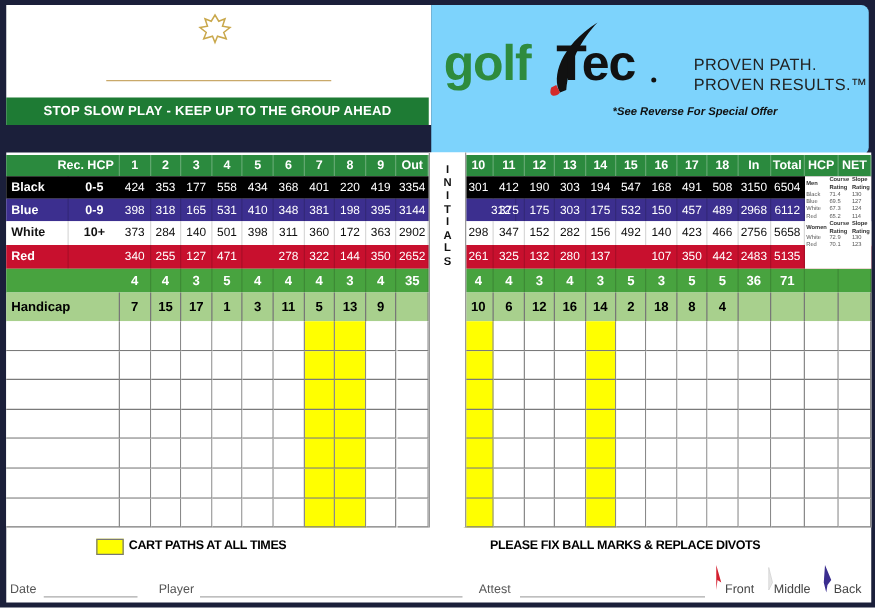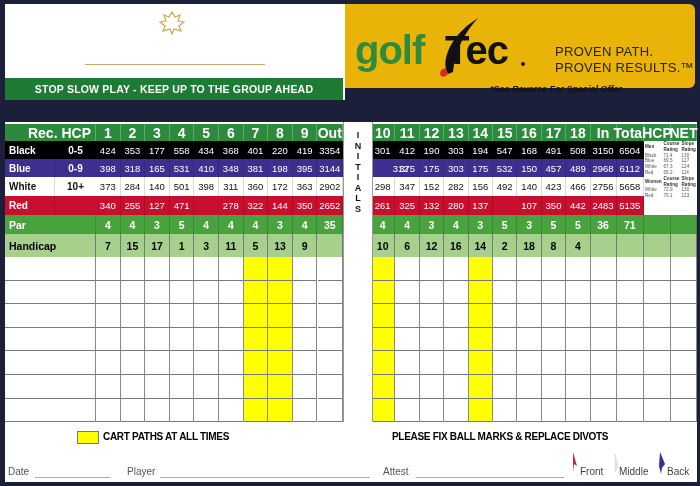--- a/index.html
+++ b/index.html
@@ -5,34 +5,34 @@
   html, body { margin:0; padding:0; }
   body { width:700px; height:486px; background:#1b1f3a; position:relative; overflow:hidden; font-family:"Liberation Sans", sans-serif; }
   .abs { position:absolute; }
   
   #nl-panel { left:5px; top:4px; width:340px; height:96px; background:#fff; }
   #nl-leaf { left:150px; top:6px; width:34px; height:26px; }
   #nl-title { left:0; width:340px; top:30px; text-align:center; font-family:"Liberation Serif", serif; font-size:25px; letter-spacing:2px; color:#222; }
   #nl-rule { left:80px; width:180px; top:60px; height:1px; background:#c9a96a; }
   #nl-sub { left:0; width:340px; top:62px; text-align:center; font-family:"Liberation Serif", serif; font-size:12px; letter-spacing:1.5px; color:#333; }
   #slow-bar { left:5px; top:78px; width:338px; height:22px; background:#1e7b34; color:#fff; font-weight:bold; font-size:10.5px; text-align:center; line-height:22px; letter-spacing:0.2px; }
-  #gt-panel { left:345px; top:4px; width:350px; height:84px; background:#eab308; border-radius:0 6px 6px 0; }
+  #gt-panel { left:345px; top:4px; width:350px; height:120px; background:#7dd3fc; border-radius:0 6px 6px 0; }
   #gt-logo { left:8px; top:8px; width:210px; height:70px; }
   #gt-tag1, #gt-tag2 { left:210px; font-size:13px; color:#222; letter-spacing:0.3px; }
   #gt-tag1 { top:40px; }
   #gt-tag2 { top:56px; }
   #gt-offer { left:145px; top:80px; font-size:9px; font-style:italic; font-weight:bold; color:#111; }
   
   #card { left:5px; top:122px; width:692px; height:360px; background:#fff; }
   .row { position:absolute; left:0; width:692px; }
   .cell { position:absolute; top:0; height:100%; display:flex; align-items:center; justify-content:center; font-size:9.5px; box-sizing:border-box; border-right:1px solid rgba(0,0,0,0.15); }
   .cell.name { justify-content:flex-start; padding-left:4px; font-weight:bold; font-size:10px; }
   .cell.hcp { font-weight:bold; font-size:10px; }
   .r-hdr { background:#2b8a3e; color:#fff; font-weight:bold; }
-  .r-hdr .cell { font-size:14px; font-weight:bold; border-right:1px solid rgba(255,255,255,0.25); }
+  .r-hdr .cell { font-size:10px; font-weight:bold; border-right:1px solid rgba(255,255,255,0.25); }
   .r-black { background:#000; color:#fff; }
   .r-blue { background:#3c2f8f; color:#fff; }
   .r-white { background:#fff; color:#111; border-bottom:1px solid #aaa; }
   .r-red { background:#c8102e; color:#fff; }
   .r-par { background:#48a33f; color:#fff; }
   .r-par .cell { font-weight:bold; font-size:10.5px; border-right:1px solid rgba(0,0,0,0.15); }
   .r-hcp { background:#a8d08d; color:#000; }
   .r-hcp .cell { font-weight:bold; font-size:10.5px; border-right:1px solid #777; }
   .r-blank .cell { border-right:1px solid #8a8a8a; border-bottom:1px solid #7a7a7a; background:#fff; }
   .r-blank .cell.yellow { background:#ffff00; }
@@ -196,21 +196,20 @@
         <div class="cell " style="left: 439.2px; width: 24.4px;">280</div>
         <div class="cell " style="left: 463.6px; width: 24.4px;">137</div>
         <div class="cell " style="left: 488px; width: 24.4px; margin-top: 32px;">449</div>
         <div class="cell " style="left: 512.4px; width: 24.4px;">107</div>
         <div class="cell " style="left: 536.8px; width: 24.4px;">350</div>
         <div class="cell " style="left: 561.2px; width: 24.4px;">442</div>
         <div class="cell " style="left: 585.6px; width: 26px;">2483</div>
         <div class="cell " style="left: 611.6px; width: 27.4px;">5135</div>
       </div>
       <div class="row r-par" style="top: 93px; height: 19px;">
-        <div class="cell name" style="left: 0px; width: 91px;">Par</div>
         <div class="cell " style="left: 91px; width: 24.6px;">4</div>
         <div class="cell " style="left: 115.6px; width: 24.6px;">4</div>
         <div class="cell " style="left: 140.2px; width: 24.6px;">3</div>
         <div class="cell " style="left: 164.8px; width: 24.6px;">5</div>
         <div class="cell " style="left: 189.4px; width: 24.6px;">4</div>
         <div class="cell " style="left: 214px; width: 24.6px;">4</div>
         <div class="cell " style="left: 238.6px; width: 24.6px;">4</div>
         <div class="cell " style="left: 263.2px; width: 24.6px;">3</div>
         <div class="cell " style="left: 287.8px; width: 24.6px;">4</div>
         <div class="cell " style="left: 312.5px; width: 25.5px;">35</div>

